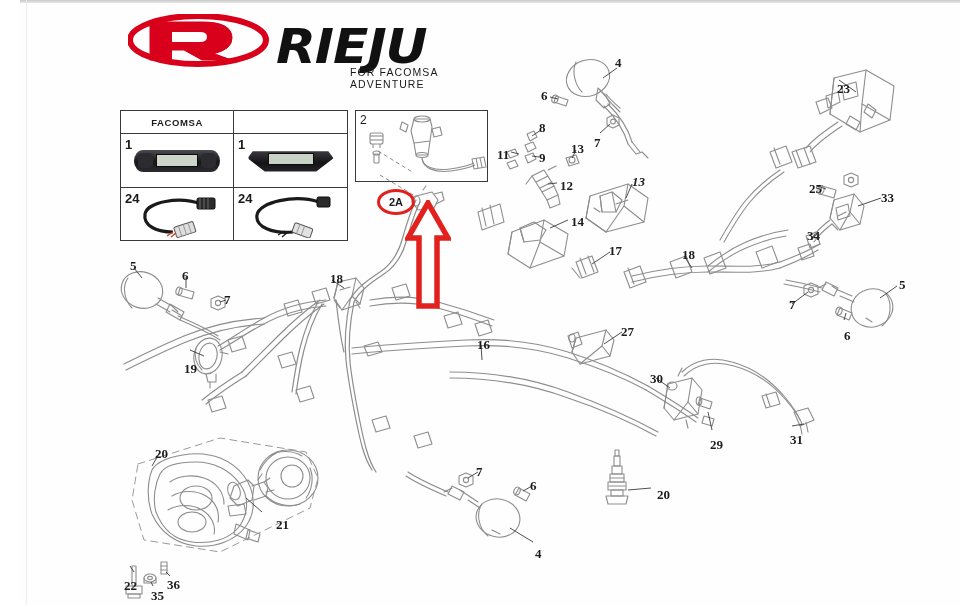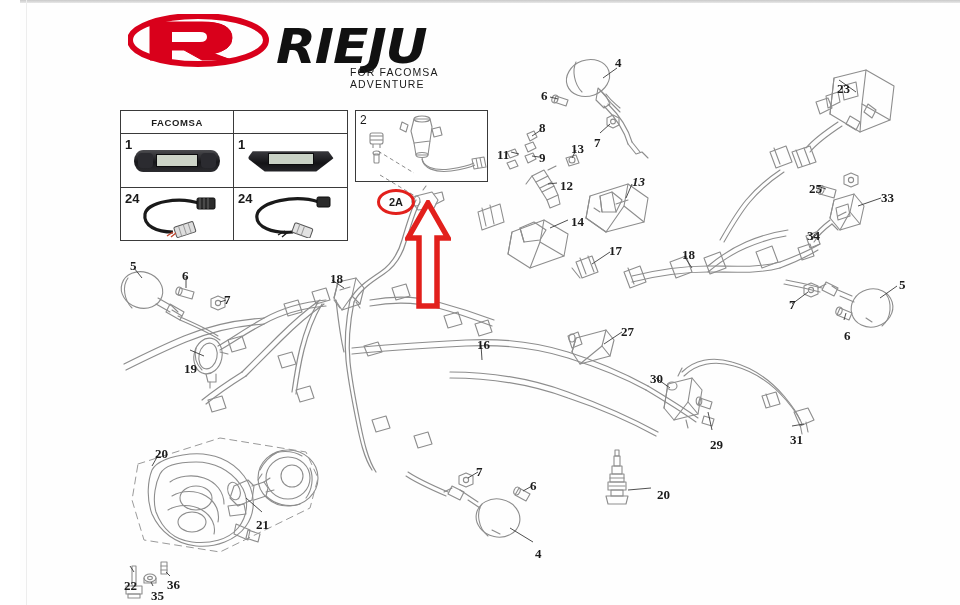--- a/index.html
+++ b/index.html
@@ -807,20 +807,20 @@
       <div class="lbl" style="left: 824px; top: 328px;">6</div>
       <div class="lbl" style="left: 164px; top: 361px; text-align: right;">19</div>
       <div class="lbl" style="left: 457px; top: 337px;">16</div>
       <div class="lbl" style="left: 630px; top: 371px;">30</div>
       <div class="lbl" style="left: 690px; top: 437px;">29</div>
       <div class="lbl" style="left: 770px; top: 432px;">31</div>
       <div class="lbl" style="left: 135px; top: 446px;">20</div>
       <div class="lbl" style="left: 456px; top: 464px;">7</div>
       <div class="lbl" style="left: 510px; top: 478px;">6</div>
       <div class="lbl" style="left: 637px; top: 487px;">20</div>
-      <div class="lbl" style="left: 236px; top: 517px;">21</div>
+      <div class="lbl" style="left: 256px; top: 517px;">21</div>
       <div class="lbl" style="left: 515px; top: 546px;">4</div>
       <div class="lbl" style="left: 104px; top: 578px;">22</div>
       <div class="lbl" style="left: 131px; top: 588px;">35</div>
       <div class="lbl" style="left: 147px; top: 577px;">36</div>
     </div>
 
 </div>
 
 </body></html>

